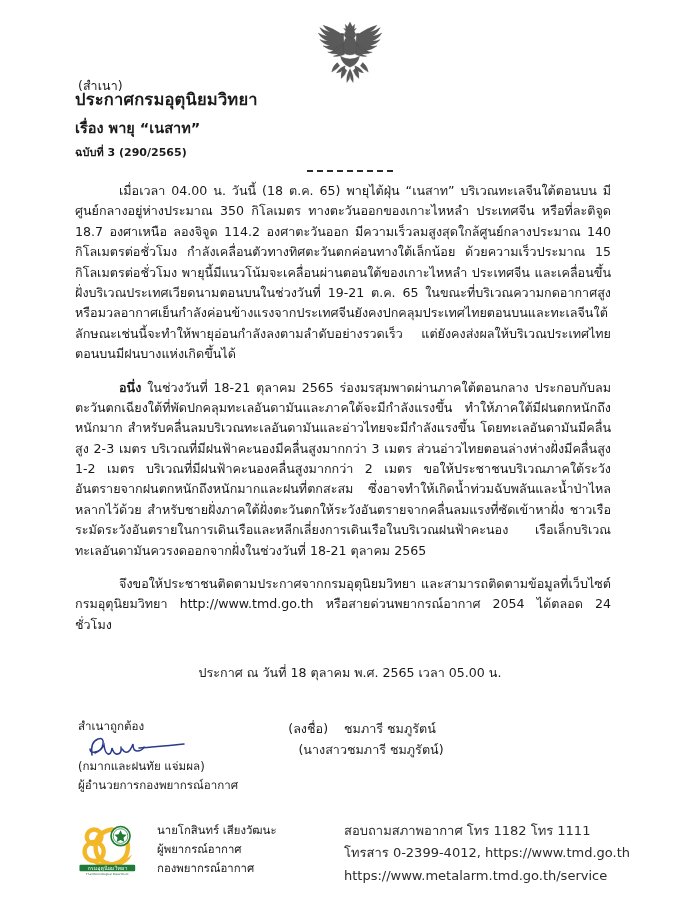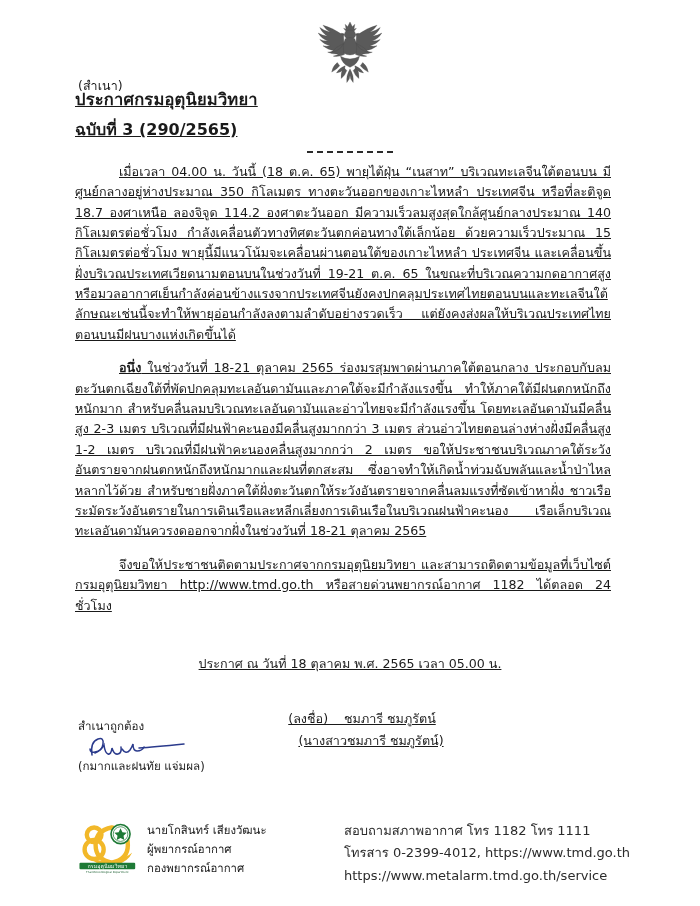--- a/index.html
+++ b/index.html
@@ -14,21 +14,20 @@
     font-family: "DejaVu Sans", "Liberation Sans", sans-serif;
     color: #1a1a1a;
     overflow: hidden;
   }
   .page {
     position: relative;
     width: 700px;
     height: 686px;
     box-sizing: border-box;
     padding: 0 75px;
-    text-decoration: underline;
   }
 
   
   .emblem-wrap {
     width: 100%;
     display: flex;
     justify-content: center;
     padding-top: 18px;
     height: 72px;
     box-sizing: border-box;
@@ -59,21 +58,21 @@
     letter-spacing: .2px;
     line-height: 1.5;
   }
   .title-sub {
     font-size: 14.5px;
     font-weight: bold;
     margin-top: 5px;
     line-height: 1.5;
   }
   .title-issue {
-    font-size: 16px;
+    font-size: 11px;
     font-weight: bold;
     margin-top: 5px;
     line-height: 1.5;
   }
   .divider-wrap {
     display: flex;
     justify-content: center;
     margin-top: 9px;
     margin-bottom: 9px;
   }
@@ -95,21 +94,21 @@
     margin: 0 14px 13px 0;
     text-indent: 44px;
   }
   .para.tight { margin-bottom: 11px; }
   .para b { font-weight: bold; }
 
   .center-line {
     text-align: center;
     font-size: 12.6px;
     line-height: 1.62;
-    margin: 18px;
+    margin: 8px;
   }
   .gap-sm { height: 9px; }
 
   
   .sig-block {
     margin-top: 34px;
     text-align: center;
     font-size: 12.6px;
     line-height: 1.72;
     padding-left: 24px;
@@ -141,22 +140,22 @@
     position: absolute;
     left: 78px;
     right: 70px;
     top: 818px;
     display: flex;
     justify-content: space-between;
     align-items: flex-start;
   }
   .footer-left {
     display: flex;
-    align-items: center;
-    gap: 3px;
+    align-items: flex-end;
+    gap: 13px;
   }
   .logo80 {
     width: 66px;
     height: 54px;
     display: block;
     flex: none;
   }
   .footer-names {
     font-size: 11.4px;
     line-height: 1.65;
@@ -203,34 +202,35 @@
         <path d="M60 64 q-5 8 -4 17 q4 -4 4 -9 q0 5 4 9 q1 -9 -4 -17 z"></path>
 
         <path d="M54 60 q-8 3 -11 9 q6 -1 10 -5 z"></path>
         <path d="M66 60 q8 3 11 9 q-6 -1 -10 -5 z"></path>
       </g>
     </svg>
   </div>
 
   <div class="titles">
     <div class="title-main">ประกาศกรมอุตุนิยมวิทยา</div>
+    <div class="title-sub">เรื่อง พายุ “เนสาท”</div>
     <div class="title-issue">ฉบับที่ 3 (290/2565)</div>
   </div>
 
   <div class="divider-wrap">
     <div class="divider"></div>
   </div>
 
   <div class="body-text">
 
     <p class="para">เมื่อเวลา 04.00 น. วันนี้ (18 ต.ค. 65) พายุไต้ฝุ่น “เนสาท” บริเวณทะเลจีนใต้ตอนบน มีศูนย์กลางอยู่ห่างประมาณ 350 กิโลเมตร ทางตะวันออกของเกาะไหหลำ ประเทศจีน หรือที่ละติจูด 18.7 องศาเหนือ ลองจิจูด 114.2 องศาตะวันออก มีความเร็วลมสูงสุดใกล้ศูนย์กลางประมาณ 140 กิโลเมตรต่อชั่วโมง กำลังเคลื่อนตัวทางทิศตะวันตกค่อนทางใต้เล็กน้อย ด้วยความเร็วประมาณ 15 กิโลเมตรต่อชั่วโมง พายุนี้มีแนวโน้มจะเคลื่อนผ่านตอนใต้ของเกาะไหหลำ ประเทศจีน และเคลื่อนขึ้นฝั่งบริเวณประเทศเวียดนามตอนบนในช่วงวันที่ 19-21 ต.ค. 65  ในขณะที่บริเวณความกดอากาศสูงหรือมวลอากาศเย็นกำลังค่อนข้างแรงจากประเทศจีนยังคงปกคลุมประเทศไทยตอนบนและทะเลจีนใต้ ลักษณะเช่นนี้จะทำให้พายุอ่อนกำลังลงตามลำดับอย่างรวดเร็ว แต่ยังคงส่งผลให้บริเวณประเทศไทยตอนบนมีฝนบางแห่งเกิดขึ้นได้</p>
 
     <p class="para"><b>อนึ่ง</b><span> ในช่วงวันที่ 18-21 ตุลาคม 2565 ร่องมรสุมพาดผ่านภาคใต้ตอนกลาง ประกอบกับลมตะวันตกเฉียงใต้ที่พัดปกคลุมทะเลอันดามันและภาคใต้จะมีกำลังแรงขึ้น ทำให้ภาคใต้มีฝนตกหนักถึงหนักมาก สำหรับคลื่นลมบริเวณทะเลอันดามันและอ่าวไทยจะมีกำลังแรงขึ้น โดยทะเลอันดามันมีคลื่นสูง 2-3 เมตร บริเวณที่มีฝนฟ้าคะนองมีคลื่นสูงมากกว่า 3 เมตร ส่วนอ่าวไทยตอนล่างห่างฝั่งมีคลื่นสูง 1-2 เมตร บริเวณที่มีฝนฟ้าคะนองคลื่นสูงมากกว่า 2 เมตร ขอให้ประชาชนบริเวณภาคใต้ระวังอันตรายจากฝนตกหนักถึงหนักมากและฝนที่ตกสะสม ซึ่งอาจทำให้เกิดน้ำท่วมฉับพลันและน้ำป่าไหลหลากไว้ด้วย สำหรับชายฝั่งภาคใต้ฝั่งตะวันตกให้ระวังอันตรายจากคลื่นลมแรงที่ซัดเข้าหาฝั่ง ชาวเรือระมัดระวังอันตรายในการเดินเรือและหลีกเลี่ยงการเดินเรือในบริเวณฝนฟ้าคะนอง เรือเล็กบริเวณทะเลอันดามันควรงดออกจากฝั่งในช่วงวันที่ 18-21 ตุลาคม 2565</span></p>
 
-    <p class="para tight">จึงขอให้ประชาชนติดตามประกาศจากกรมอุตุนิยมวิทยา และสามารถติดตามข้อมูลที่เว็บไซต์กรมอุตุนิยมวิทยา http://www.tmd.go.th หรือสายด่วนพยากรณ์อากาศ 1182 ได้ตลอด 24 ชั่วโมง</p>
+    <p class="para tight">จึงขอให้ประชาชนติดตามประกาศจากกรมอุตุนิยมวิทยา และสามารถติดตามข้อมูลที่เว็บไซต์กรมอุตุนิยมวิทยา http://www.tmd.go.th หรือสายด่วนพยากรณ์อากาศ 2054 ได้ตลอด 24 ชั่วโมง</p>
 
     <div class="gap-sm"></div>
 
     <p class="center-line">ประกาศ ณ วันที่ 18 ตุลาคม พ.ศ. 2565 เวลา 05.00 น.</p>
 
     <div class="sig-block">
       <div class="sig-line1">(ลงชื่อ)    ชมภารี ชมภูรัตน์</div>
       <div class="sig-line2">(นางสาวชมภารี ชมภูรัตน์)</div>
     </div>
   </div>
@@ -239,20 +239,21 @@
     <div class="certify-label">สำเนาถูกต้อง</div>
     <svg class="ink" viewBox="0 0 120 26" aria-hidden="true">
       <g fill="none" stroke="#2a3a8c" stroke-width="1.5" stroke-linecap="round">
         <path d="M10 20 q-2 -13 6 -16 q6 -2 5 5 q-1 7 -8 8 q-5 1 -5 -3"></path>
         <path d="M13 18 q6 -2 9 -8 q1 8 4 9 q3 1 4 -6 q2 7 6 6 q4 -1 3 -7"></path>
         <path d="M40 14 q4 6 8 1 q2 -3 3 -6 q0 7 4 7 q5 0 7 -4"></path>
         <path d="M57 13 q14 -1 45 -4"></path>
       </g>
     </svg>
     <div class="certify-name">(กมากและฝนทัย แจ่มผล)</div>
+    <div class="certify-role">ผู้อำนวยการกองพยากรณ์อากาศ</div>
   </div>
 
   <div class="footer">
     <div class="footer-left">
       <svg class="logo80" viewBox="0 0 90 72" aria-hidden="true">
 
         <g fill="none" stroke="#f2b829" stroke-width="6" stroke-linecap="round">
           <circle cx="22" cy="18" r="10"></circle>
           <circle cx="22" cy="38" r="13"></circle>
         </g>

